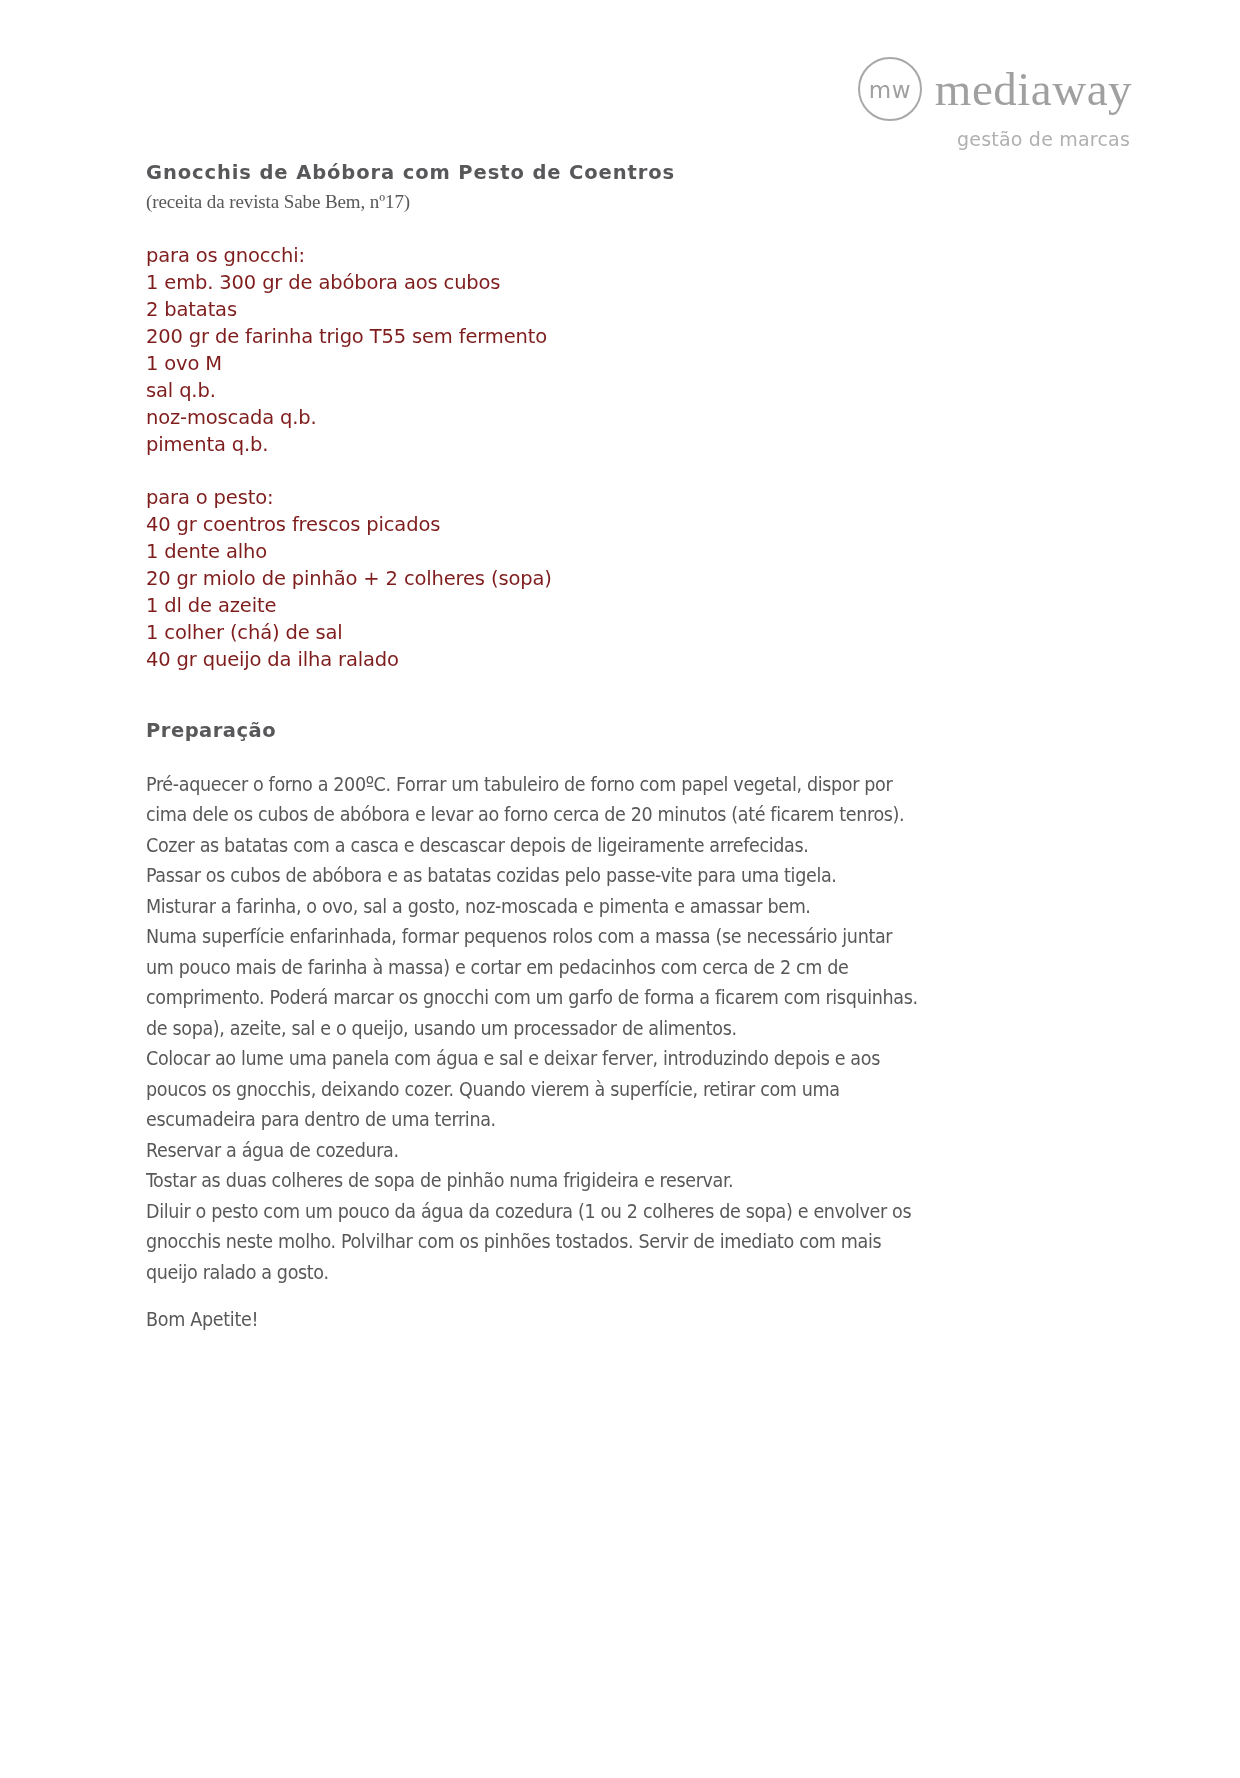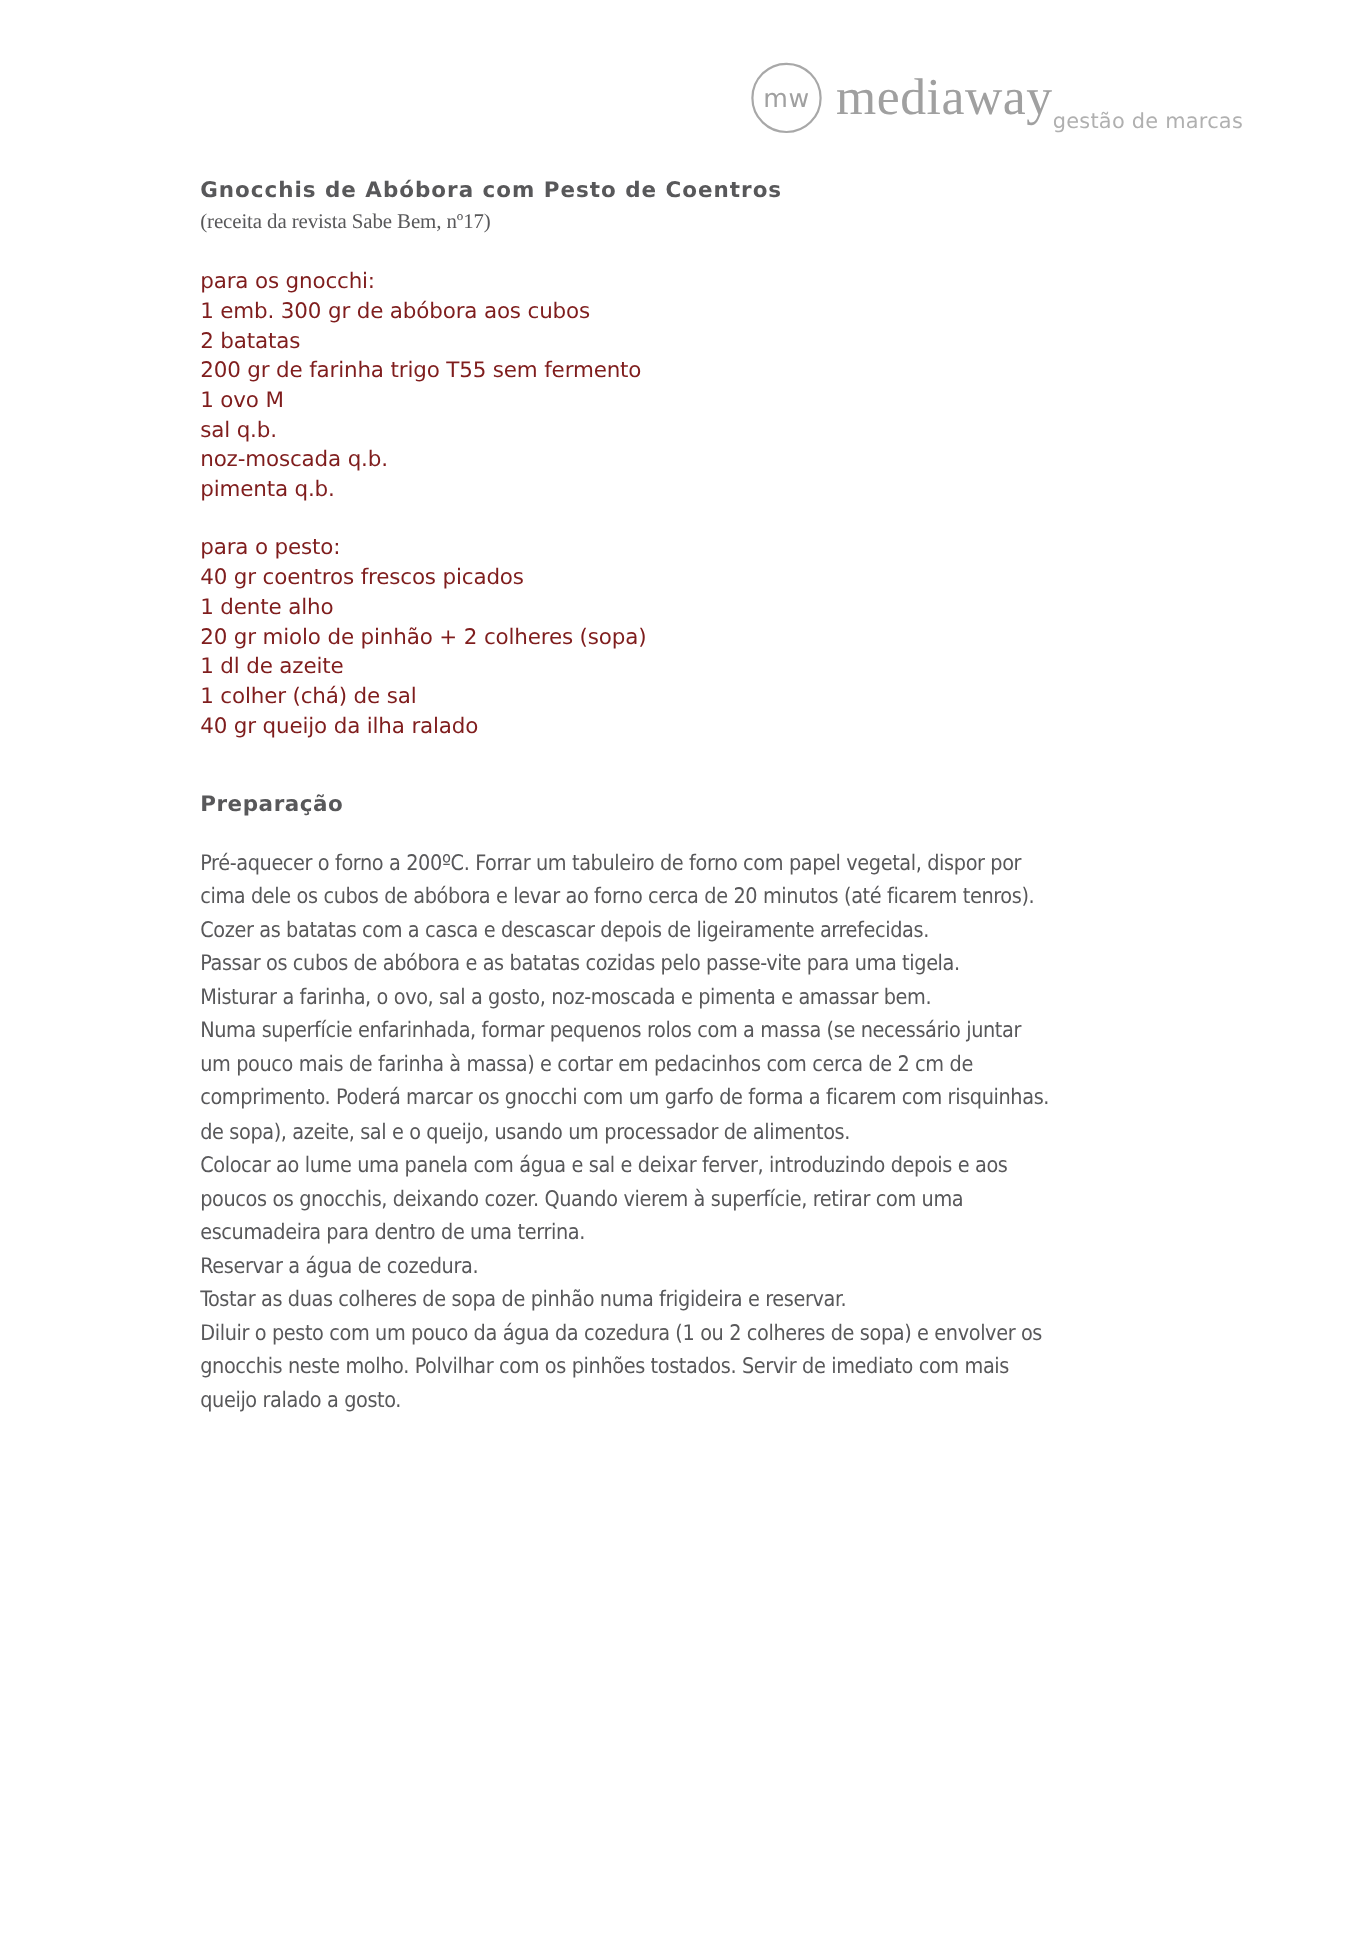--- a/index.html
+++ b/index.html
@@ -22,20 +22,21 @@
     inset: 0;
     background: #ffffff;
   }
 
   
   .logo-block {
     position: absolute;
     top: 57px;
     right: 108px;
     display: flex;
+    flex-direction: column;
     align-items: flex-end;
   }
 
   .logo-row {
     display: flex;
     align-items: center;
     gap: 13px;
   }
 
   .logo-mark {
@@ -76,21 +77,20 @@
     margin-top: 7px;
     margin-right: 2px;
   }
 
   
   .doc {
     position: absolute;
     left: 146px;
     top: 160px;
     width: 830px;
-    margin-left: 36px;
   }
 
   .recipe-title {
     font-family: "DejaVu Sans", sans-serif;
     font-weight: bold;
     font-size: 19.5px;
     letter-spacing: 0.9px;
     color: #58585a;
     line-height: 1.35;
     margin: 0;
@@ -219,15 +219,16 @@
       <p class="prep-line">escumadeira para dentro de uma terrina.</p>
       <p class="prep-line">Reservar a água de cozedura.</p>
       <p class="prep-line">Tostar as duas colheres de sopa de pinhão numa frigideira e reservar.</p>
       <p class="prep-line">Diluir o pesto com um pouco da água da cozedura (1 ou 2 colheres de sopa) e envolver os</p>
       <p class="prep-line">gnocchis neste molho. Polvilhar com os pinhões tostados. Servir de imediato com mais</p>
       <p class="prep-line">queijo ralado a gosto.</p>
     </div>
 
     <div class="blank-line small"></div>
 
+    <p class="closing">Bom Apetite!</p>
 
   </div>
 </div>
 
 </body></html>

